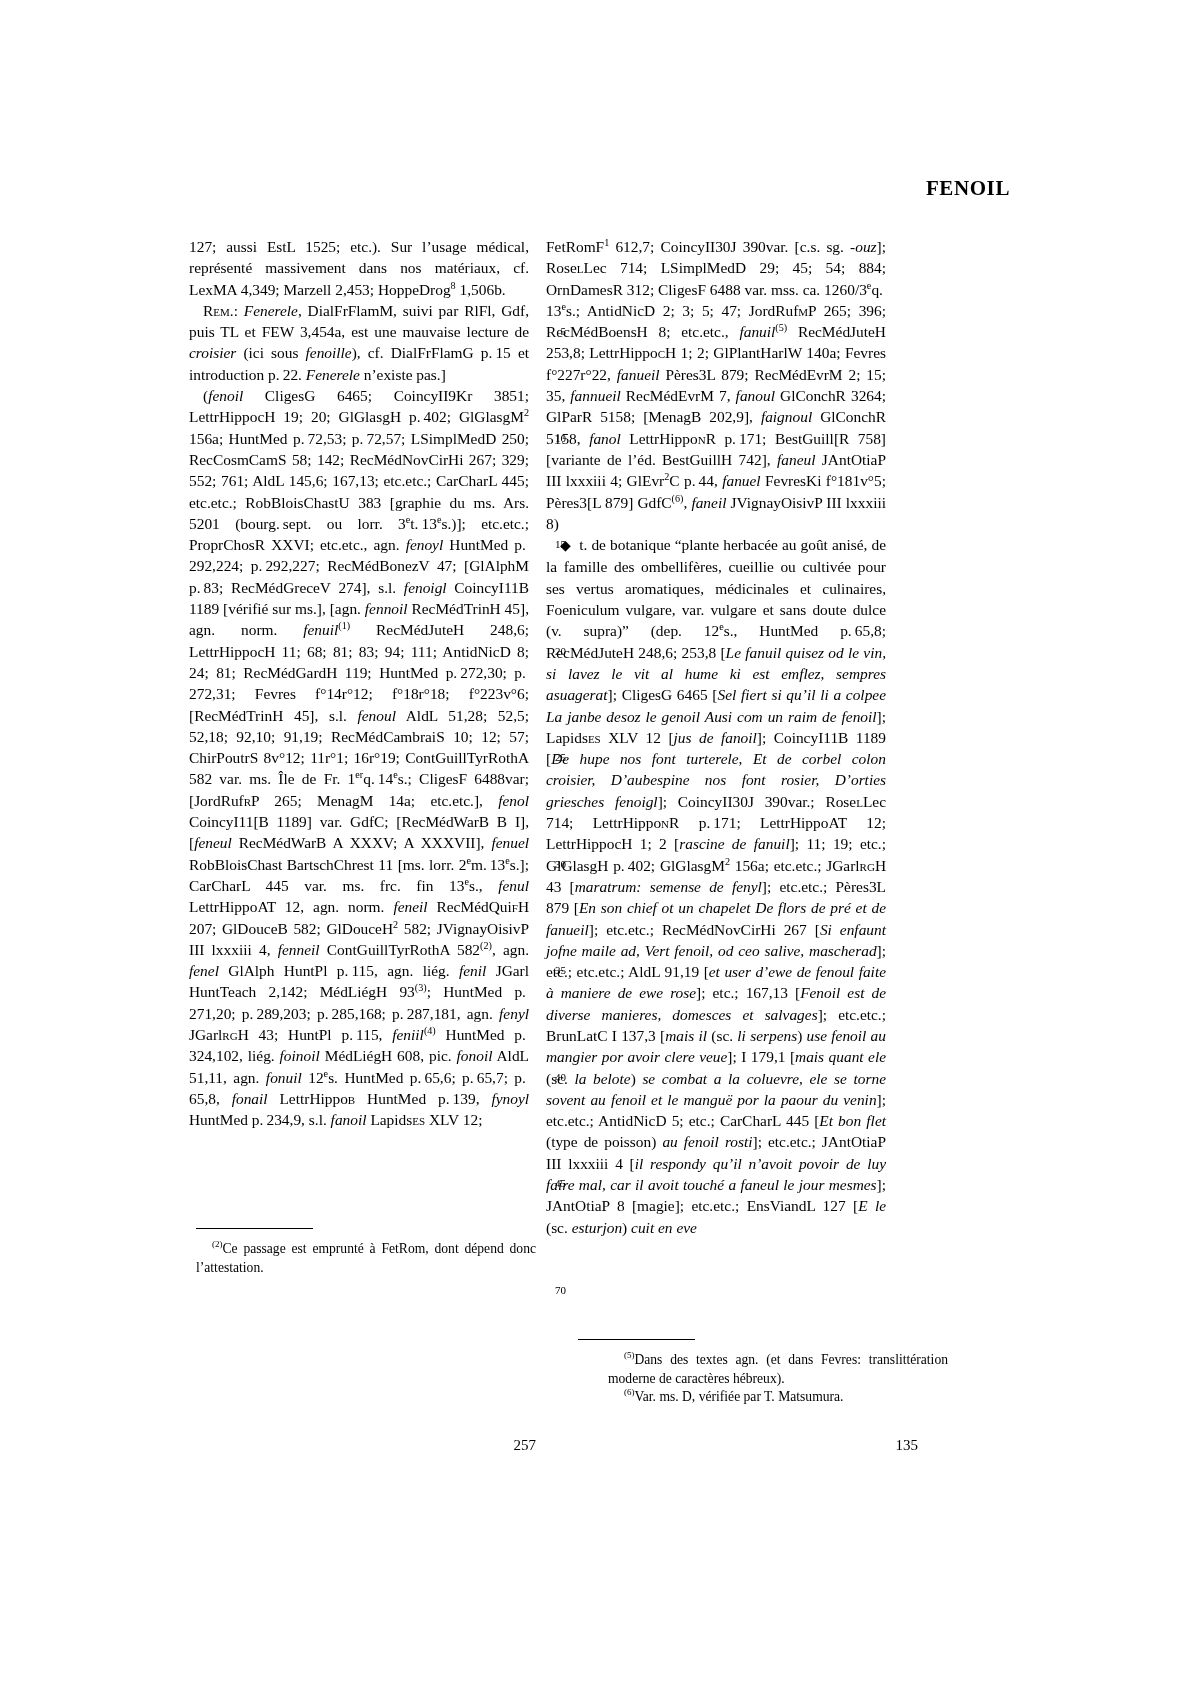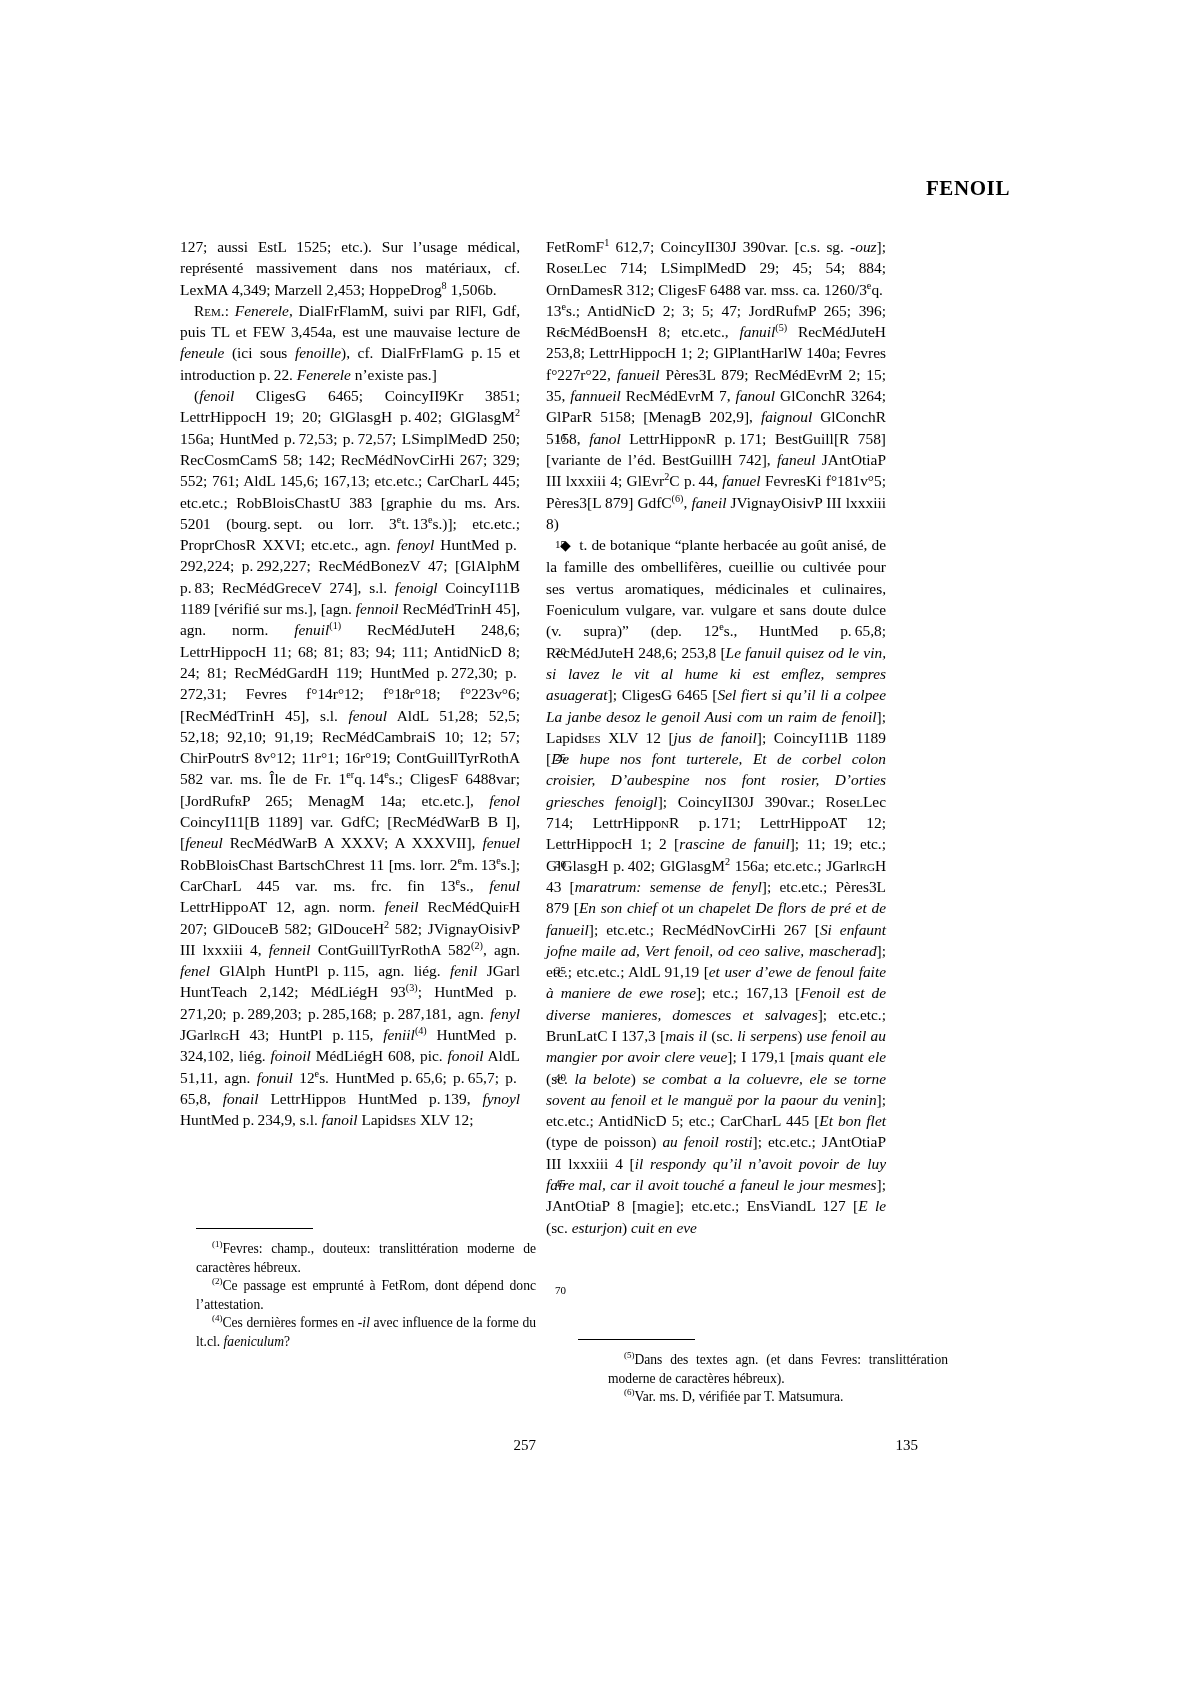--- a/index.html
+++ b/index.html
@@ -37,21 +37,21 @@
 
   
   .column {
     position: absolute;
     top: 236px;
     font-size: 15.4px;
     line-height: 21.3px;
     text-align: justify;
     text-justify: inter-word;
   }
-  #col-left  { left: 180px;  width: 340px; }
+  #col-left  { left: 189px;  width: 340px; }
   #col-right { left: 546px;  width: 340px; }
 
   .para {
     margin: 0;
     text-indent: 0;
   }
   .para.indent { text-indent: 14px; }
 
   
   #line-numbers {
@@ -163,32 +163,30 @@
     <span class="blank">·</span>
     <span class="blank">·</span>
     <span class="blank">·</span>
     <span>70</span>
   </div>
 
   <div id="col-left" class="column">
 
     <p class="para">127; aussi EstL 1525; etc.). Sur l’usage médical, représenté massivement dans nos matériaux, cf. LexMA 4,349; Marzell 2,453; HoppeDrog<sup>8</sup> 1,506b.</p>
 
-    <p class="para indent"><span class="sc">Rem.</span>: <span class="it">Fenerele</span>, DialFrFlamM, suivi par RlFl, Gdf, puis TL et FEW 3,454a, est une mauvaise lecture de <span class="it">feneule</span> (ici sous <span class="it">fenoille</span>), cf. DialFrFlamG p. 15 et introduction p. 22. <span class="it">Fenerele</span> n’existe pas.]</p>
+    <p class="para indent"><span class="sc">Rem.</span>: <span class="it">Fenerele</span>, DialFrFlamM, suivi par RlFl, Gdf, puis TL et FEW 3,454a, est une mauvaise lecture de <span class="it">croisier</span> (ici sous <span class="it">fenoille</span>), cf. DialFrFlamG p. 15 et introduction p. 22. <span class="it">Fenerele</span> n’existe pas.]</p>
 
     <p class="para indent">(<span class="it">fenoil</span> CligesG 6465; CoincyII9Kr 3851; LettrHippocH 19; 20; GlGlasgH p. 402; GlGlasgM<sup>2</sup> 156a; HuntMed p. 72,53; p. 72,57; LSimplMedD 250; RecCosmCamS 58; 142; RecMédNovCirHi 267; 329; 552; 761; AldL 145,6; 167,13; etc.etc.; CarCharL 445; etc.etc.; RobBloisChastU 383 [graphie du ms. Ars. 5201 (bourg. sept. ou lorr. 3<sup>e</sup>t. 13<sup>e</sup>s.)]; etc.etc.; ProprChosR XXVI; etc.etc., agn. <span class="it">fenoyl</span> HuntMed p. 292,224; p. 292,227; RecMédBonezV 47; [GlAlphM p. 83; RecMédGreceV 274], s.l. <span class="it">fenoigl</span> CoincyI11B 1189 [vérifié sur ms.], [agn. <span class="it">fennoil</span> RecMédTrinH 45], agn. norm. <span class="it">fenuil</span><sup>(1)</sup> RecMédJuteH 248,6; LettrHippocH 11; 68; 81; 83; 94; 111; AntidNicD 8; 24; 81; RecMédGardH 119; HuntMed p. 272,30; p. 272,31; Fevres f°14r°12; f°18r°18; f°223v°6; [RecMédTrinH 45], s.l. <span class="it">fenoul</span> AldL 51,28; 52,5; 52,18; 92,10; 91,19; RecMédCambraiS 10; 12; 57; ChirPoutrS 8v°12; 11r°1; 16r°19; ContGuillTyrRothA 582 var. ms. Île de Fr. 1<sup>er</sup>q. 14<sup>e</sup>s.; CligesF 6488var; [JordRuf<span class="sc">r</span>P 265; MenagM 14a; etc.etc.], <span class="it">fenol</span> CoincyI11[B 1189] var. GdfC; [RecMédWarB B I], [<span class="it">feneul</span> RecMédWarB A XXXV; A XXXVII], <span class="it">fenuel</span> RobBloisChast BartschChrest 11 [ms. lorr. 2<sup>e</sup>m. 13<sup>e</sup>s.]; CarCharL 445 var. ms. frc. fin 13<sup>e</sup>s., <span class="it">fenul</span> LettrHippoAT 12, agn. norm. <span class="it">feneil</span> RecMédQui<span class="sc">f</span>H 207; GlDouceB 582; GlDouceH<sup>2</sup> 582; JVignayOisivP III lxxxiii 4, <span class="it">fenneil</span> ContGuillTyrRothA 582<sup>(2)</sup>, agn. <span class="it">fenel</span> GlAlph HuntPl p. 115, agn. liég. <span class="it">fenil</span> JGarl HuntTeach 2,142; MédLiégH 93<sup>(3)</sup>; HuntMed p. 271,20; p. 289,203; p. 285,168; p. 287,181, agn. <span class="it">fenyl</span> JGarl<span class="sc">rg</span>H 43; HuntPl p. 115, <span class="it">feniil</span><sup>(4)</sup> HuntMed p. 324,102, liég. <span class="it">foinoil</span> MédLiégH 608, pic. <span class="it">fonoil</span> AldL 51,11, agn. <span class="it">fonuil</span> 12<sup>e</sup>s. HuntMed p. 65,6; p. 65,7; p. 65,8, <span class="it">fonail</span> LettrHippo<span class="sc">b</span> HuntMed p. 139, <span class="it">fynoyl</span> HuntMed p. 234,9, s.l. <span class="it">fanoil</span> Lapids<span class="sc">es</span> XLV 12;</p>
 
   </div>
 
   <hr id="rule-left" class="footnote-rule">
 
   <div id="fn-left" class="footnotes">
-    <p><sup>(1)</sup>Fevres: champ., douteux: translittération moderne de caractères hébreux.</p>
     <p><sup>(2)</sup>Ce passage est emprunté à FetRom, dont dépend donc l’attestation.</p>
-    <p><sup>(4)</sup>Ces dernières formes en <span class="it">-il</span> avec influence de la forme du lt.cl. <span class="it">faeniculum</span>?</p>
   </div>
 
   <div id="col-right" class="column">
 
     <p class="para">FetRomF<sup>1</sup> 612,7; CoincyII30J 390var. [c.s. sg. <span class="it">-ouz</span>]; Rose<span class="sc">l</span>Lec 714; LSimplMedD 29; 45; 54; 884; OrnDamesR 312; CligesF 6488 var. mss. ca. 1260/3<sup>e</sup>q. 13<sup>e</sup>s.; AntidNicD 2; 3; 5; 47; JordRuf<span class="sc">m</span>P 265; 396; RecMédBoensH 8; etc.etc., <span class="it">fanuil</span><sup>(5)</sup> RecMédJuteH 253,8; LettrHippo<span class="sc">c</span>H 1; 2; GlPlantHarlW 140a; Fevres f°227r°22, <span class="it">fanueil</span> Pères3L 879; RecMédEvrM 2; 15; 35, <span class="it">fannueil</span> RecMédEvrM 7, <span class="it">fanoul</span> GlConchR 3264; GlParR 5158; [MenagB 202,9], <span class="it">faignoul</span> GlConchR 5158, <span class="it">fanol</span> LettrHippo<span class="sc">n</span>R p. 171; BestGuill[R 758] [variante de l’éd. BestGuillH 742], <span class="it">faneul</span> JAntOtiaP III lxxxiii 4; GlEvr<sup>2</sup>C p. 44, <span class="it">fanuel</span> FevresKi f°181v°5; Pères3[L 879] GdfC<sup>(6)</sup>, <span class="it">faneil</span> JVignayOisivP III lxxxiii 8)</p>
 
     <p class="para indent"><span class="lozenge">◆</span>&nbsp; t. de botanique “plante herbacée au goût anisé, de la famille des ombellifères, cueillie ou cultivée pour ses vertus aromatiques, médicinales et culinaires, Foeniculum vulgare, var. vulgare et sans doute dulce (v. supra)” (dep. 12<sup>e</sup>s., HuntMed p. 65,8; RecMédJuteH 248,6; 253,8 [<span class="it">Le fanuil quisez od le vin, si lavez le vit al hume ki est emflez, sempres asuagerat</span>]; CligesG 6465 [<span class="it">Sel fiert si qu’il li a colpee La janbe desoz le genoil Ausi com un raim de fenoil</span>]; Lapids<span class="sc">es</span> XLV 12 [<span class="it">jus de fanoil</span>]; CoincyI11B 1189 [<span class="it">De hupe nos font turterele, Et de corbel colon croisier, D’aubespine nos font rosier, D’orties griesches fenoigl</span>]; CoincyII30J 390var.; Rose<span class="sc">l</span>Lec 714; LettrHippo<span class="sc">n</span>R p. 171; LettrHippoAT 12; LettrHippocH 1; 2 [<span class="it">rascine de fanuil</span>]; 11; 19; etc.; GlGlasgH p. 402; GlGlasgM<sup>2</sup> 156a; etc.etc.; JGarl<span class="sc">rg</span>H 43 [<span class="it">maratrum: semense de fenyl</span>]; etc.etc.; Pères3L 879 [<span class="it">En son chief ot un chapelet De flors de pré et de fanueil</span>]; etc.etc.; RecMédNovCirHi 267 [<span class="it">Si enfaunt jofne maile ad, Vert fenoil, od ceo salive, mascherad</span>]; etc.; etc.etc.; AldL 91,19 [<span class="it">et user d’ewe de fenoul faite à maniere de ewe rose</span>]; etc.; 167,13 [<span class="it">Fenoil est de diverse manieres, domesces et salvages</span>]; etc.etc.; BrunLatC I 137,3 [<span class="it">mais il</span> (sc. <span class="it">li serpens</span>) <span class="it">use fenoil au mangier por avoir clere veue</span>]; I 179,1 [<span class="it">mais quant ele</span> (sc. <span class="it">la belote</span>) <span class="it">se combat a la coluevre, ele se torne sovent au fenoil et le manguë por la paour du venin</span>]; etc.etc.; AntidNicD 5; etc.; CarCharL 445 [<span class="it">Et bon flet</span> (type de poisson) <span class="it">au fenoil rosti</span>]; etc.etc.; JAntOtiaP III lxxxiii 4 [<span class="it">il respondy qu’il n’avoit povoir de luy faire mal, car il avoit touché a faneul le jour mesmes</span>]; JAntOtiaP 8 [magie]; etc.etc.; EnsViandL 127 [<span class="it">E le</span> (sc. <span class="it">esturjon</span>) <span class="it">cuit en eve</span></p>
 
   </div>
 

